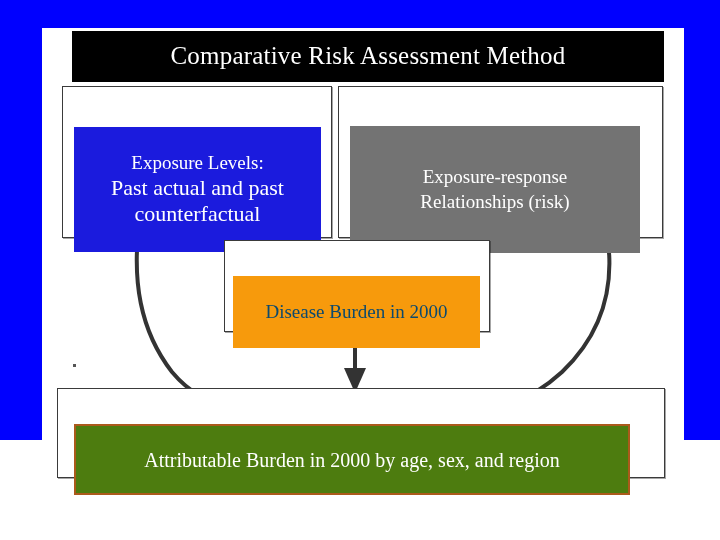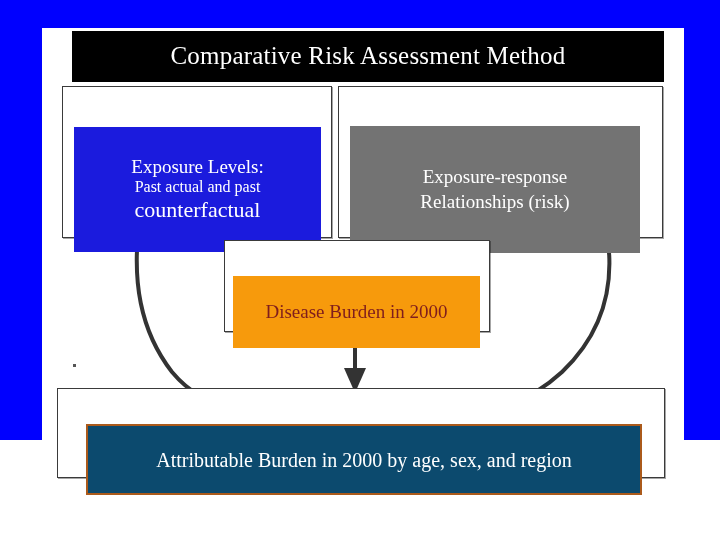--- a/index.html
+++ b/index.html
@@ -71,49 +71,49 @@
 
   
   #exposure-frame { left: 20px; top: 58px; width: 270px; height: 152px; }
   #exposure-fill {
     left: 32px; top: 71px; width: 247px; height: 125px;
     background: #1b1bdd;
     flex-direction: column;
     line-height: 1.18;
   }
   #exposure-line1 { font-size: 19px; }
-  #exposure-line2 { font-size: 16px; }
+  #exposure-line2 { font-size: 22px; }
   #exposure-line3 { font-size: 22px; }
 
   
   #response-frame { left: 296px; top: 58px; width: 325px; height: 152px; }
   #response-fill {
     left: 308px; top: 70px; width: 290px; height: 127px;
     background: #737373;
     flex-direction: column;
     line-height: 1.3;
   }
   #response-line1, #response-line2 { font-size: 19px; }
 
   
   #burden-frame { left: 182px; top: 212px; width: 266px; height: 92px; }
   #burden-fill {
     left: 191px; top: 220px; width: 247px; height: 72px;
     background: #f79a0c;
     flex-direction: column;
     line-height: 1.25;
-    color: #7f1d1d;
+    color: #0c4a6e;
   }
   #burden-line1, #burden-line2 { font-size: 19px; }
 
   
   #attributable-frame { left: 15px; top: 360px; width: 608px; height: 90px; }
   #attributable-fill {
-    left: 44px; top: 368px; width: 556px; height: 71px;
-    background: #0c4a6e;
+    left: 32px; top: 368px; width: 556px; height: 71px;
+    background: #4d7c0f;
     border: 2px solid #ab5a1b;
     line-height: 1.2;
   }
   #attributable-label { font-size: 20px; }
 
   
   #connectors {
     position: absolute;
     left: 0; top: 0;
     width: 642px; height: 474px;

